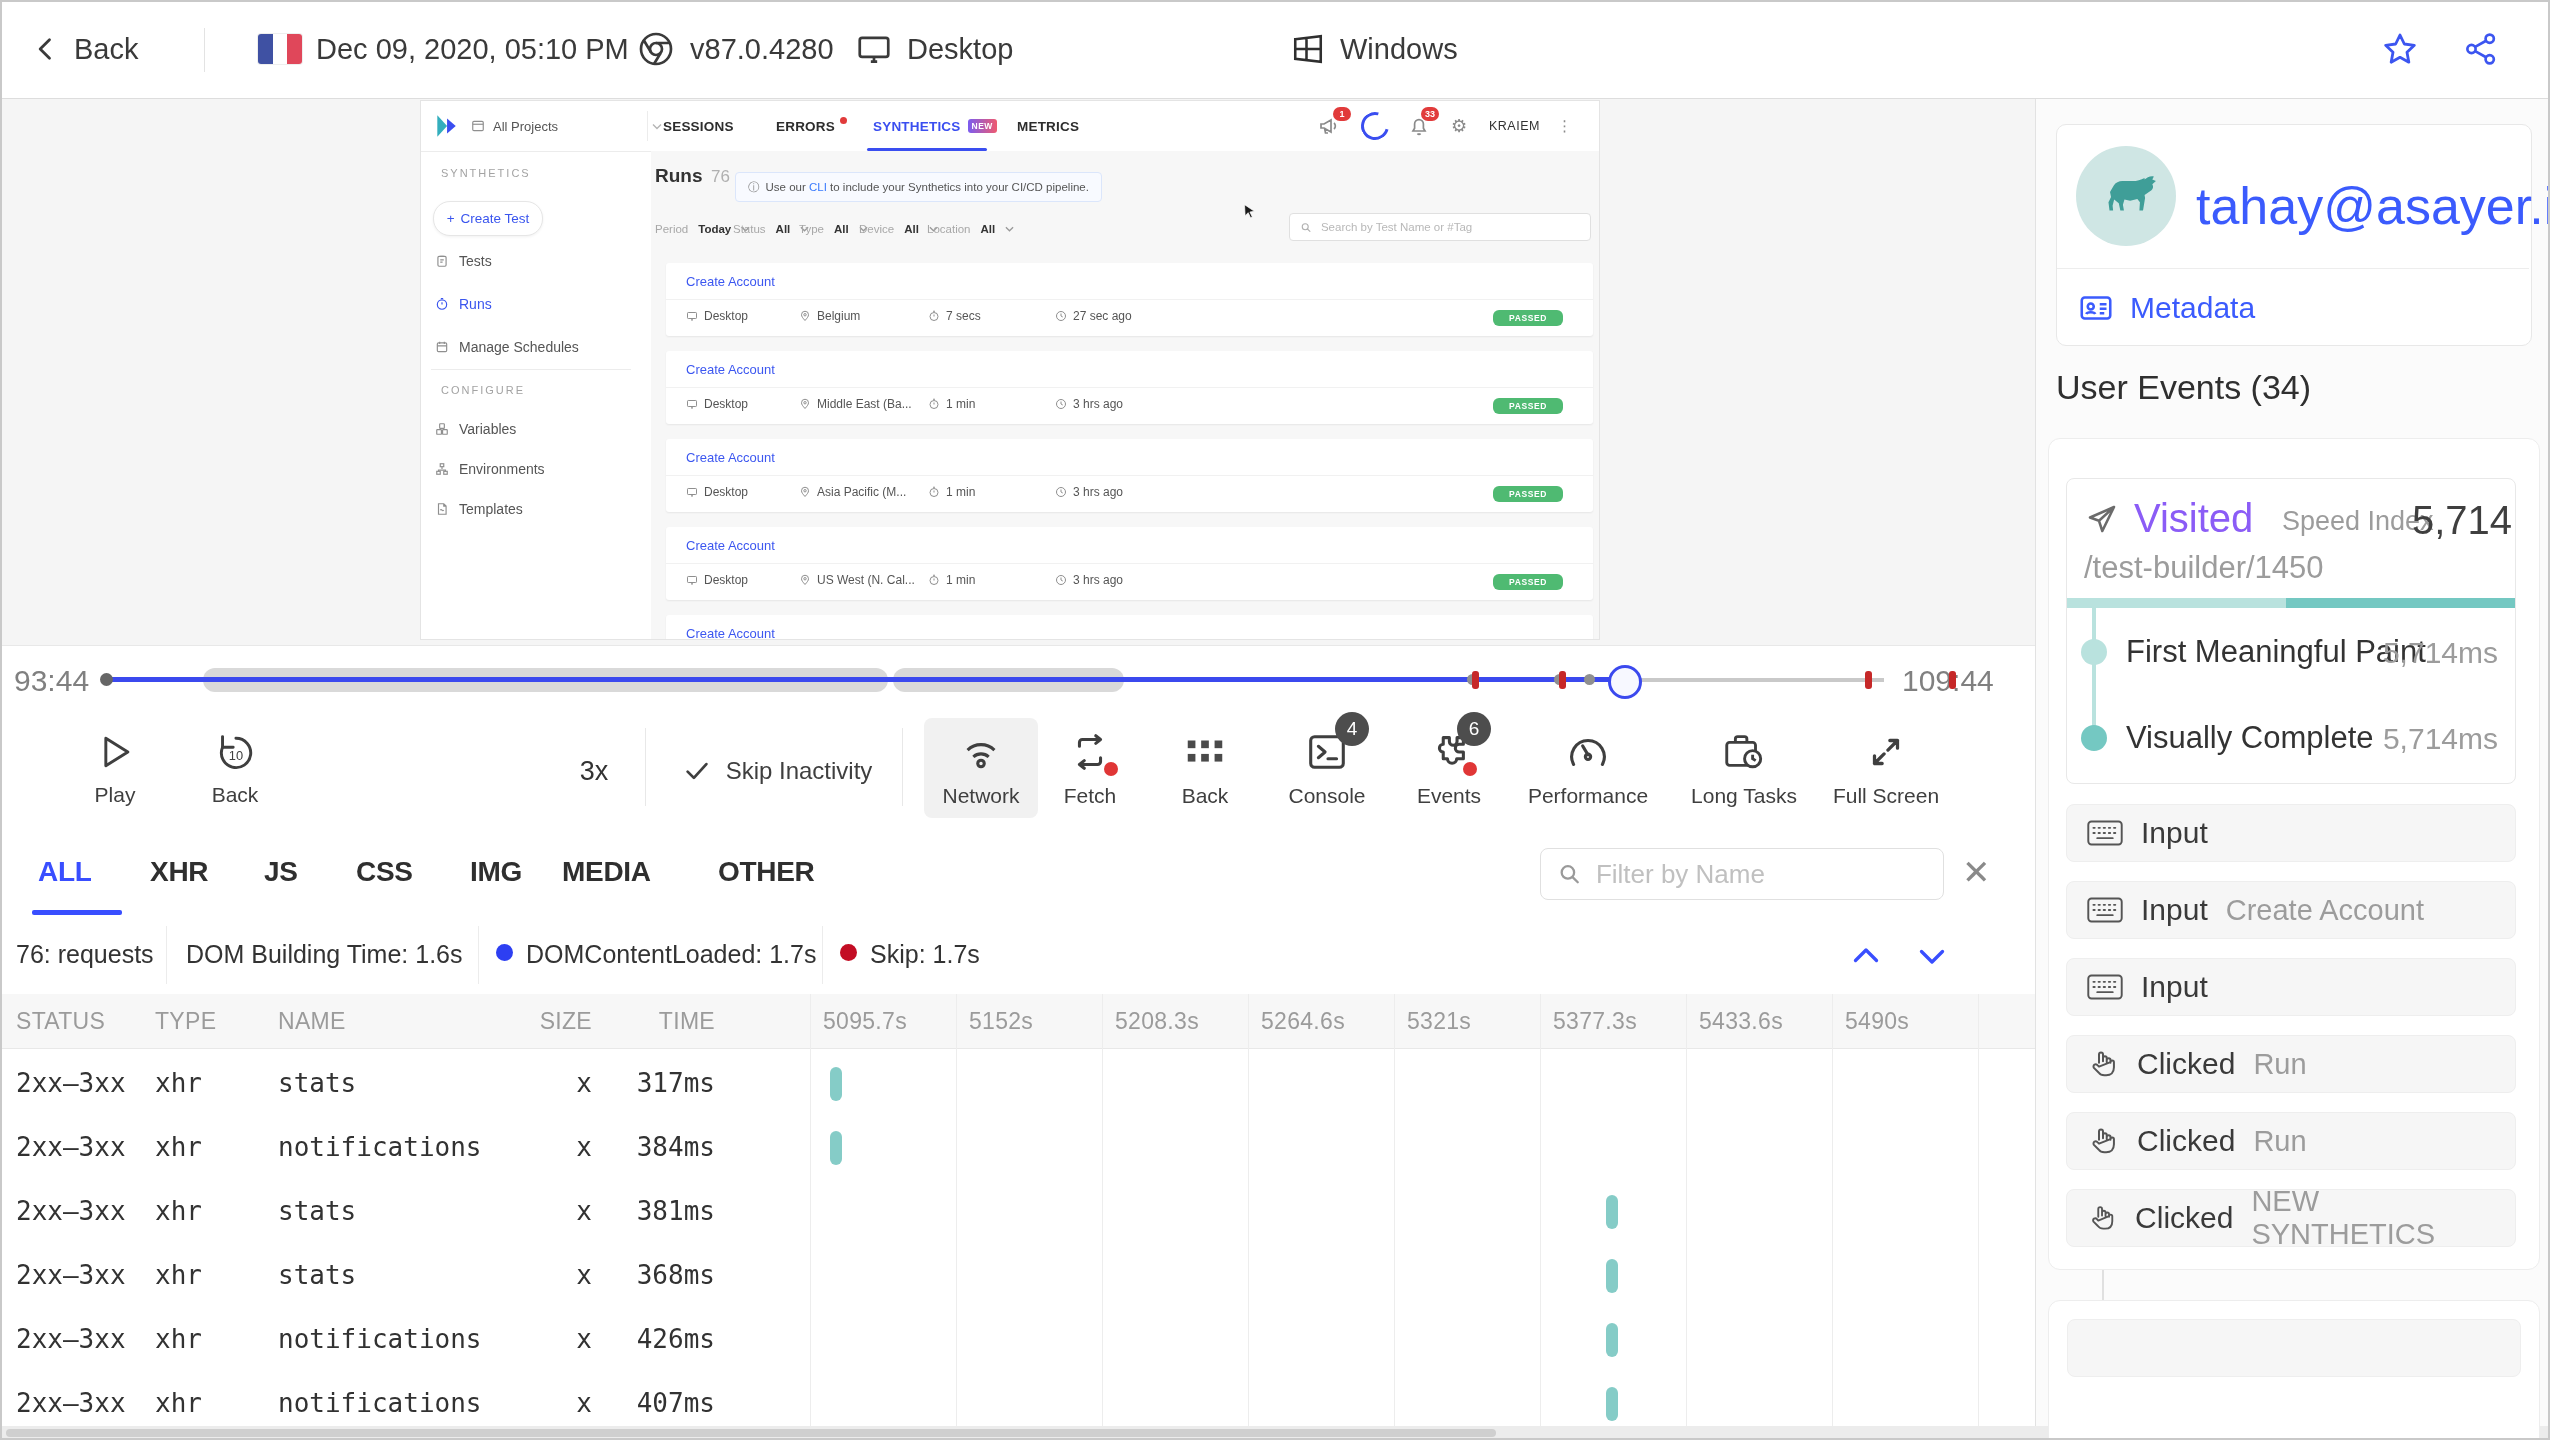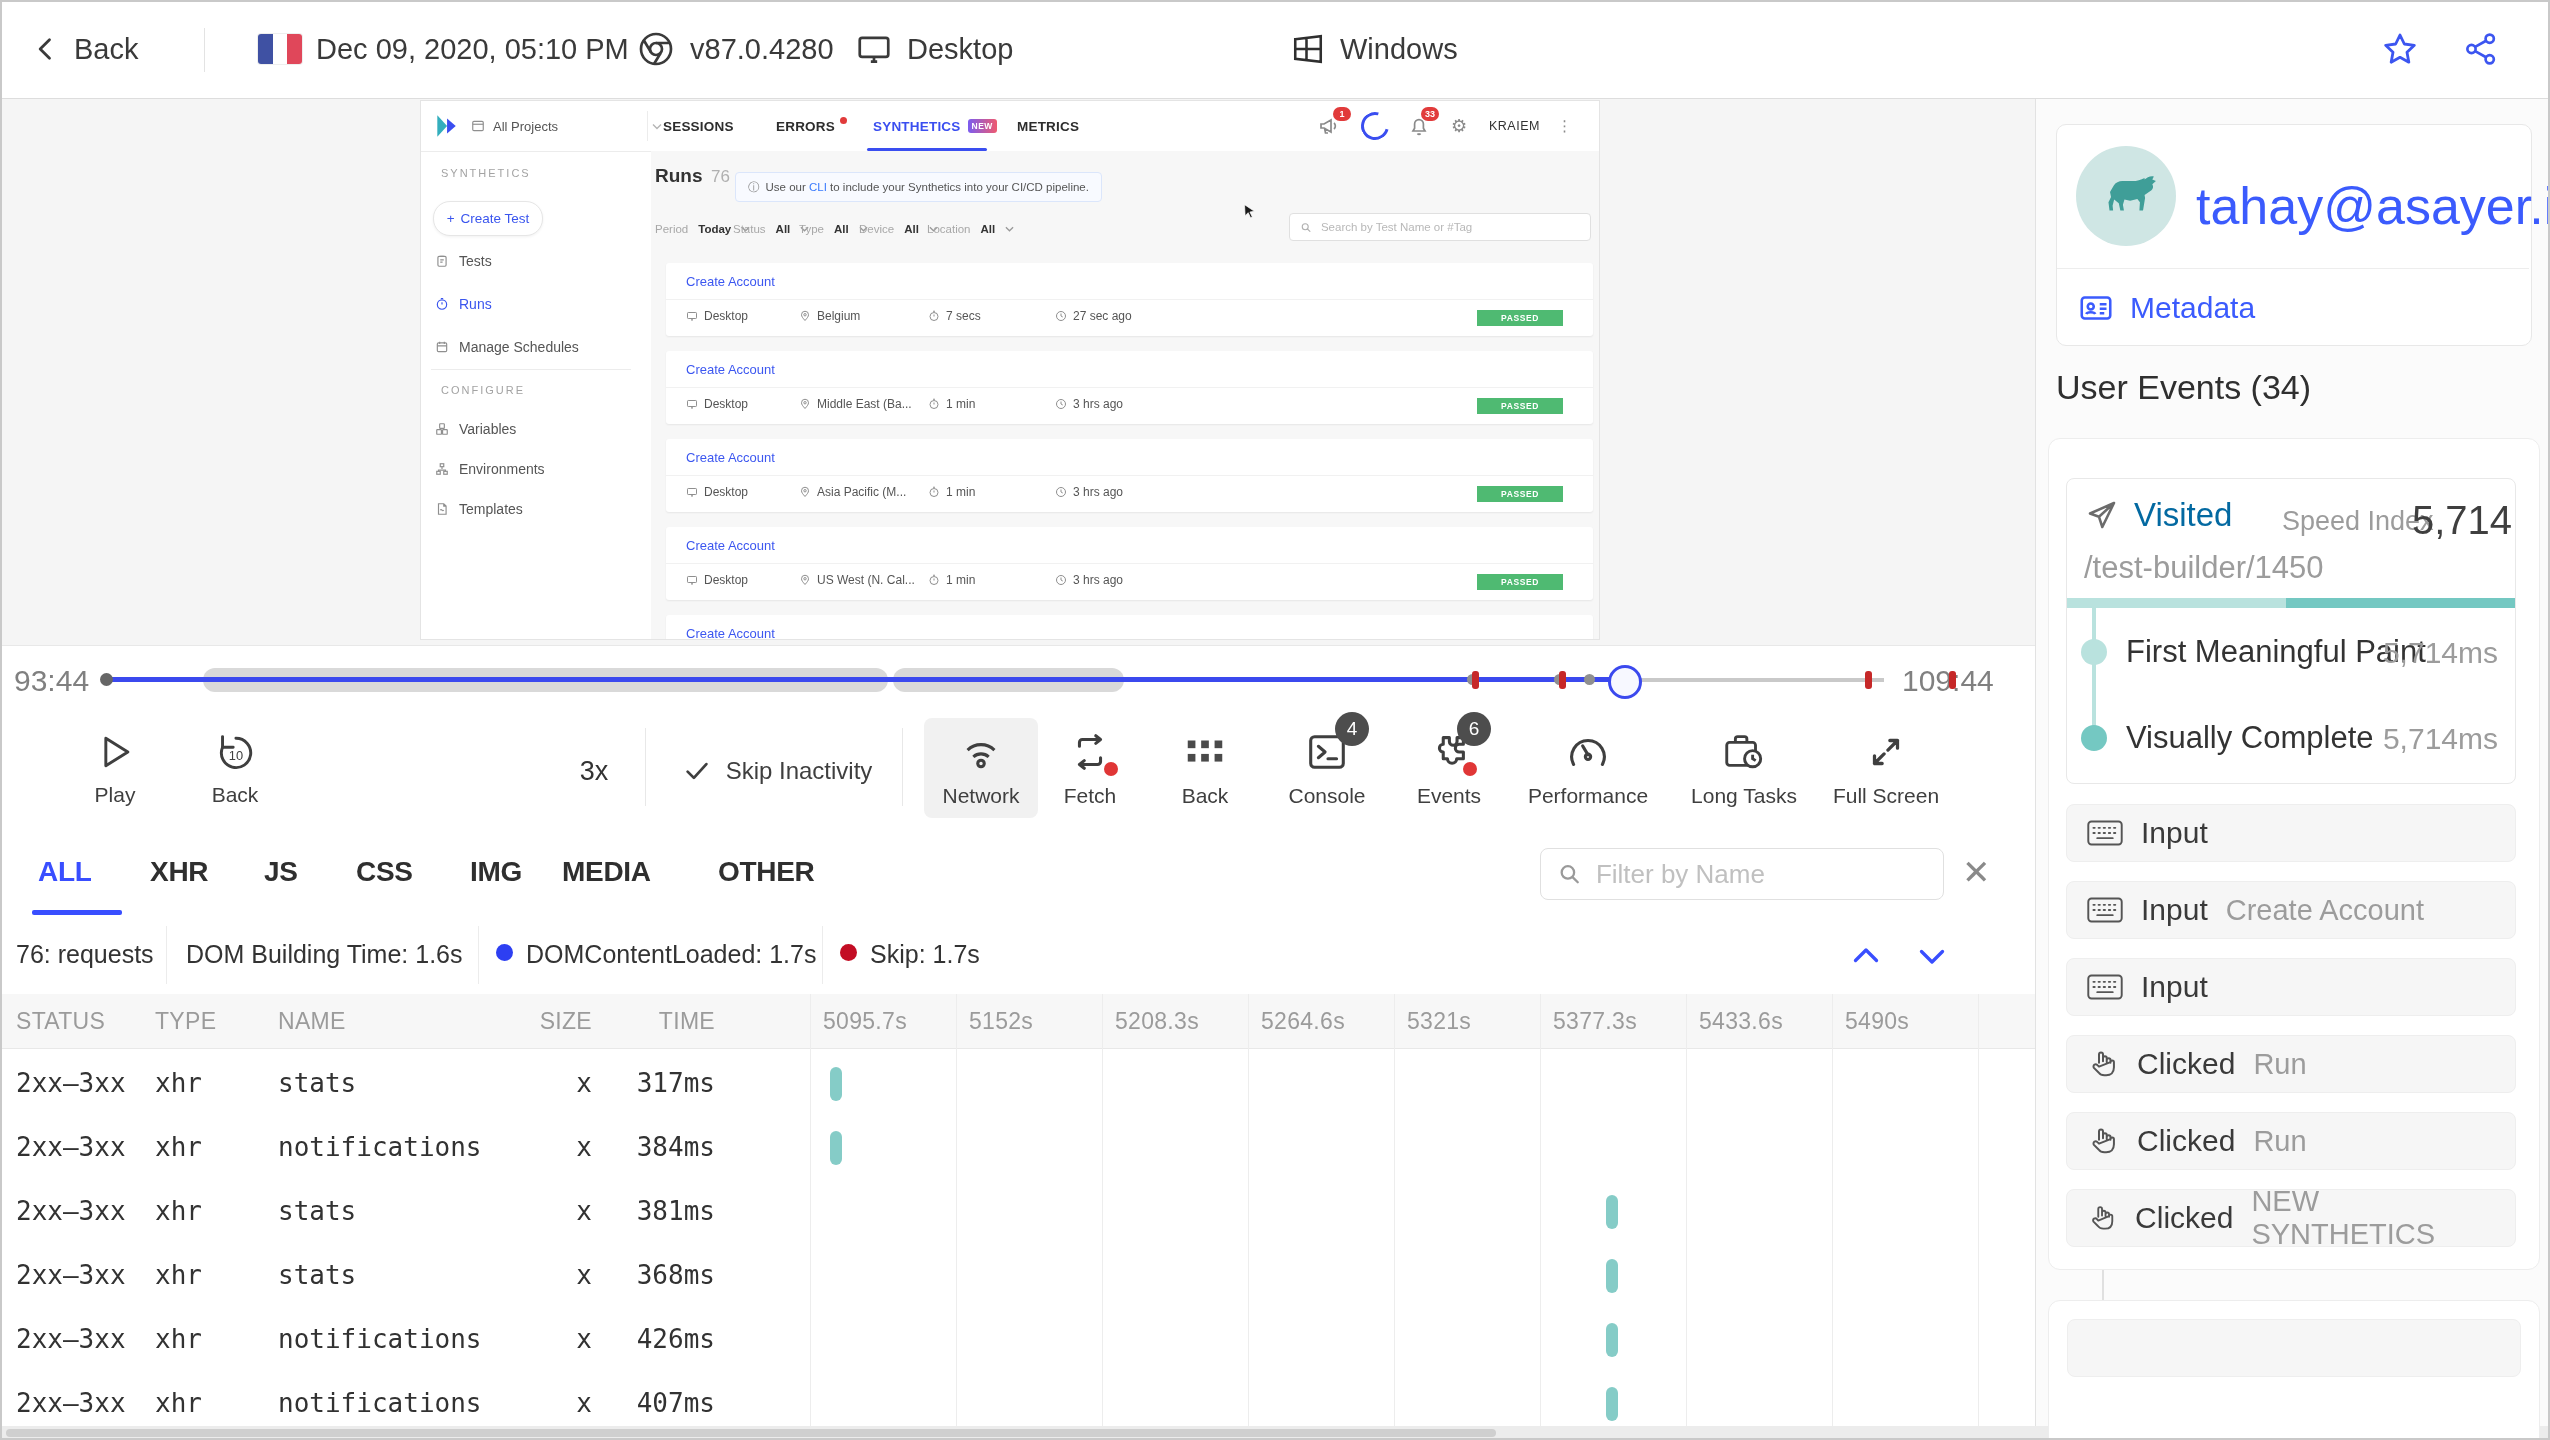--- a/index.html
+++ b/index.html
@@ -48,21 +48,21 @@
   .fpair .fl{color:#a8a8a8}.fpair .fv{color:#333;font-weight:700}
   .asearch{position:absolute;left:868px;top:112px;width:302px;height:28px;background:#fff;border:1px solid #e0e0e0;
            border-radius:4px;display:flex;align-items:center;gap:7px;padding:0 10px;box-sizing:border-box}
   .asearch input{border:0;outline:0;font-size:11.5px;width:100%;background:transparent;font-family:inherit}
   .asearch input::placeholder{color:#b8b8b8}
   .rcard{position:absolute;left:245px;width:927px;height:73px;background:#fff;border-radius:3px;box-shadow:0 1px 2px rgba(0,0,0,.07)}
   .rtitle{position:absolute;left:20px;top:11px;font-size:13px;color:#3c57f0;font-weight:500}
   .rdiv{position:absolute;left:0;right:0;top:36px;height:1px;background:#f1f1f1}
   .ri{position:absolute;top:46px;display:flex;align-items:center;gap:6px;font-size:12px;color:#555}
   .rbadge{position:absolute;right:30px;top:47px;background:#4fba72;color:#fff;font-size:8.5px;font-weight:700;
-          letter-spacing:.6px;padding:3px 24px;border-radius:0}
+          letter-spacing:.6px;padding:3px 16px;border-radius:6px}
 
   
   #timeline{position:absolute;left:0;top:645px;width:2035px;height:67px;background:#fff;border-top:1px solid #e8e8e8}
   .tlabel{position:absolute;top:18px;font-size:30px;color:#808080}
   .inact{position:absolute;top:22px;height:24px;border-radius:12px;background:#d9d9d9}
   .tl-gray{position:absolute;top:32px;height:4px;background:#c9c9c9}
   .tl-blue{position:absolute;top:31px;height:5px;background:#3b49ee;border-radius:2px}
   .gdot{position:absolute;top:28px;width:11px;height:11px;border-radius:50%;background:#8f8f8f}
   .rtick{position:absolute;top:25px;width:7px;height:18px;border-radius:3px;background:#c62828;z-index:3}
   .phead{position:absolute;top:19px;width:28px;height:28px;border-radius:50%;background:#f7f8ff;border:3px solid #3b49ee;z-index:4}
@@ -763,21 +763,21 @@
 </div>
 <div class="uetitle">User Events (34)</div>
 
 <div class="group" style="top:438px;height:830px"></div>
 
 <div class="vcard"></div>
 <div class="vrow" style="left:2084px;top:496px">
   <svg width="36" height="36" viewBox="0 0 24 24" fill="none" stroke="#6b6b6b" stroke-width="1.7" stroke-linejoin="round">
       <path d="M20 4 L4 11 l6 2.2 L12.2 20 Z M10 13.2 L20 4"></path>
     </svg>
-  <span style="font-size:33px;color:#0369a1">Visited</span>
+  <span style="font-size:40px;color:#8b5cf6">Visited</span>
 </div>
 <span style="position:absolute;left:2282px;top:506px;font-size:27px;color:#9c9c9c;z-index:3">Speed Index</span>
 <span style="position:absolute;left:2412px;top:498px;font-size:40px;color:#3f3f3f;z-index:3">5,714</span>
 <span style="position:absolute;left:2084px;top:550px;font-size:31px;color:#9c9c9c;z-index:3">/test-builder/1450</span>
 <div class="bar-seg" style="left:2067px;width:219px;background:#b9e2de"></div>
 <div class="bar-seg" style="left:2286px;width:229px;background:#74c8c2"></div>
 <div class="vline"></div>
 <div class="mdot" style="top:639px;background:#b9e2de"></div>
 <span class="mlabel" style="top:634px">First Meaningful Paint</span>
 <span class="mvalue" style="top:636px">5,714ms</span>

